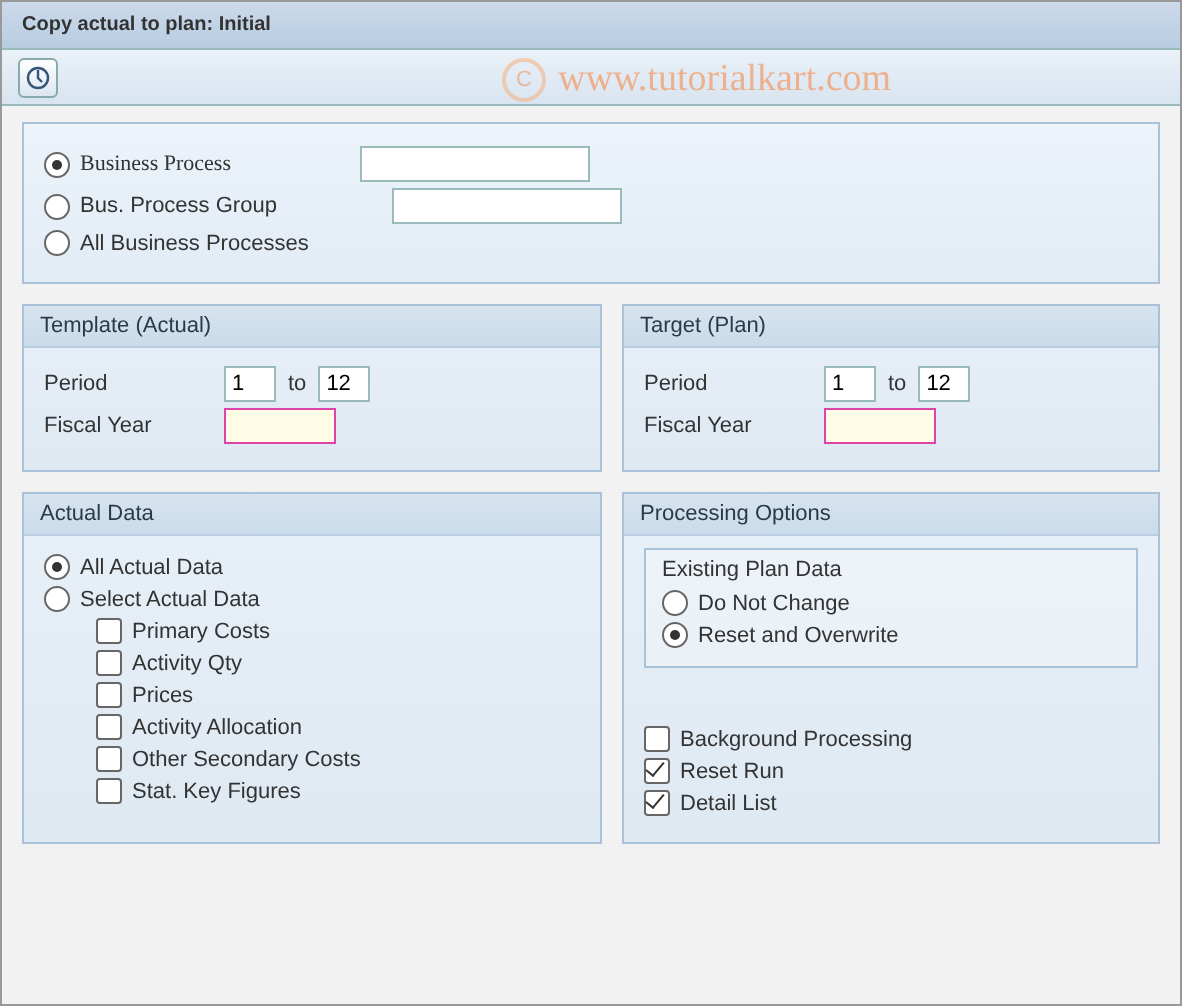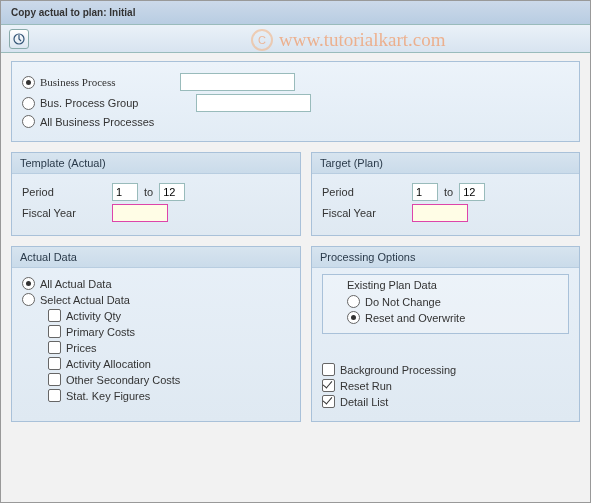--- a/index.html
+++ b/index.html
@@ -76,21 +76,21 @@
     padding:4px 8px;
     font-size:11px;color:#2a3a4a;
     border-bottom:1px solid #b8cde0;
   }
   .group .body{padding:6px 10px 10px;}
   .group .body .row label.fld{width:90px;}
   .to-lbl{margin:0 6px;}
   .indent{padding-left:26px;}
   .inner-frame{
     border:1px solid #a9c1d9;background:rgba(255,255,255,0.25);
-    padding:4px 24px 6px;margin-bottom:8px;
+    padding:4px 8px 6px;margin-bottom:8px;
   }
   .inner-frame .hdr2{font-size:11px;margin-bottom:4px;color:#333;}
   .watermark{
     position:absolute;top:28px;left:250px;
     font-size:19px;color:#f58b4c;opacity:0.6;
     font-family:"Times New Roman",serif;
     pointer-events:none;
     display:flex;align-items:center;
   }
   .watermark .cc{
@@ -178,25 +178,25 @@
           <span class="radio selected"></span>
           <label>All Actual Data</label>
         </div>
         <div class="row">
           <span class="radio"></span>
           <label>Select Actual Data</label>
         </div>
         <div class="indent">
           <div class="row">
               <span class="check"></span>
+              <label>Primary Costs</label>
+            </div>
+          <div class="row">
+              <span class="check"></span>
               <label>Activity Qty</label>
-            </div>
-          <div class="row">
-              <span class="check"></span>
-              <label>Primary Costs</label>
             </div>
           <div class="row">
               <span class="check"></span>
               <label>Prices</label>
             </div>
           <div class="row">
               <span class="check"></span>
               <label>Activity Allocation</label>
             </div>
           <div class="row">

